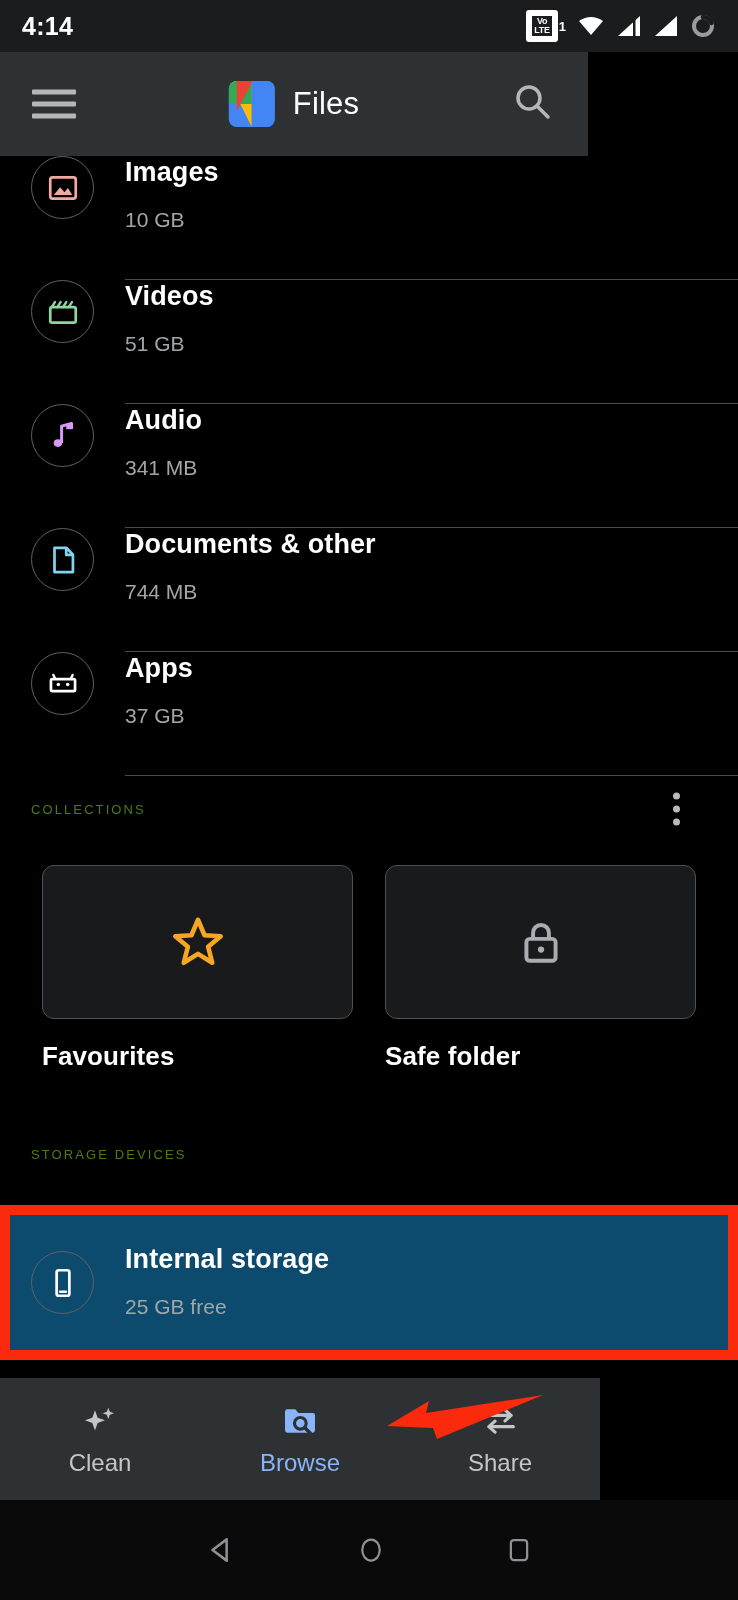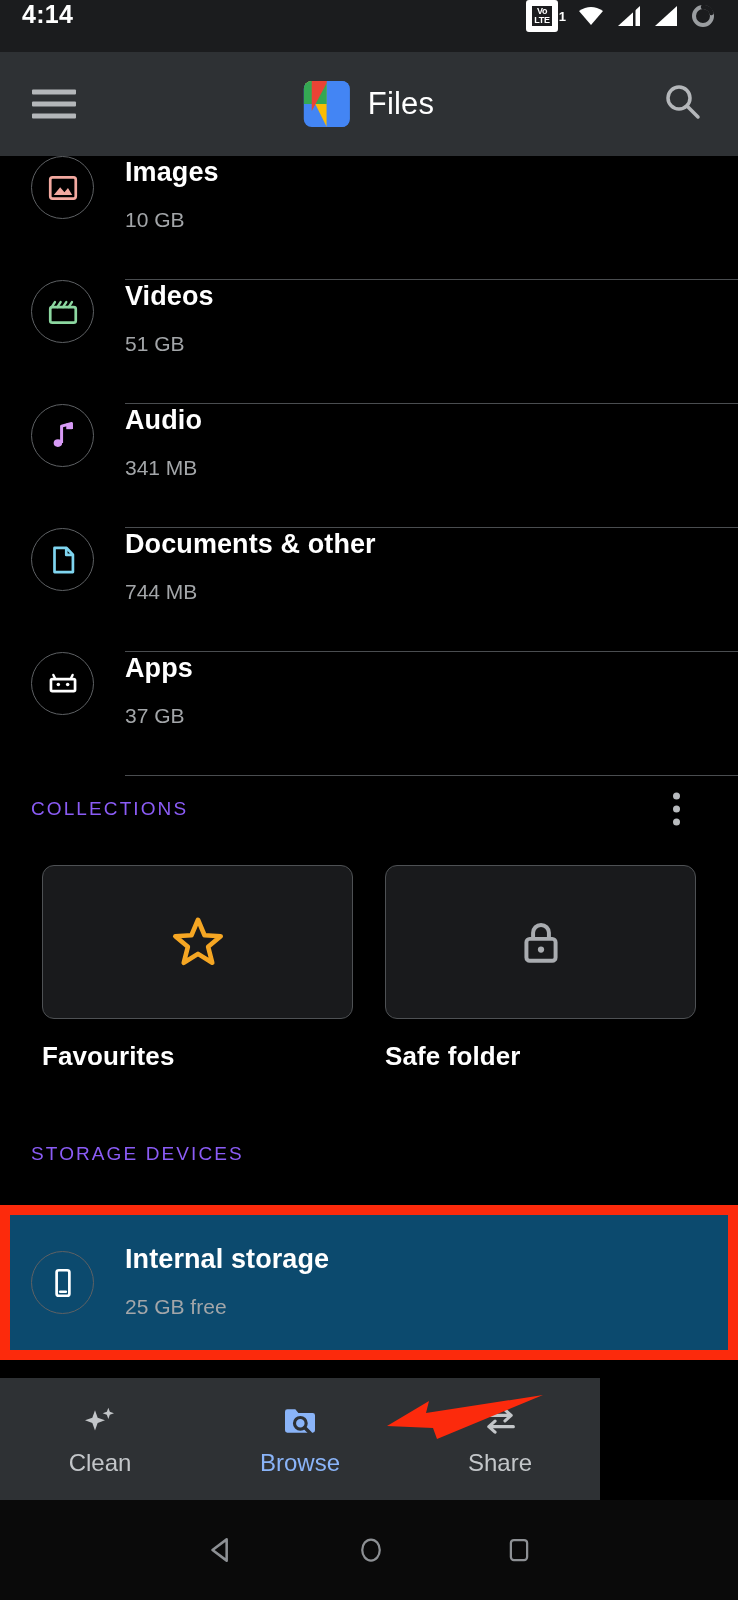--- a/index.html
+++ b/index.html
@@ -8,37 +8,37 @@
     background:#000;
     font-family:"Liberation Sans", sans-serif;
     overflow:hidden;
   }
   #screen { position:relative; width:738px; height:1600px; background:#000; }
 
   
   .statusbar {
     position:absolute; left:0; top:0; width:738px; height:52px;
     background:#1b1c1e;
-    display:flex; align-items:flex-start; justify-content:space-between;
+    display:flex; align-items:center; justify-content:space-between;
     padding:0 22px;
   }
   .clock { color:#fff; font-size:25px; font-weight:600; letter-spacing:.3px; }
   .sysicons { display:flex; align-items:center; gap:11px; }
   .volte {
     border:6px solid #ffffff; border-radius:3px;
     padding:1px 2px; line-height:1;
     display:flex; flex-direction:column; align-items:center;
   }
   .volte span { color:#fff; font-size:9px; font-weight:700; line-height:9px; letter-spacing:-.3px;}
   .volte-wrap { display:flex; align-items:center; gap:1px;}
   .sim1 { color:#fff; font-size:13px; font-weight:700; }
 
   
   .appbar {
-    position:absolute; left:0; top:52px; width:738px; height:104px;
+    position:absolute; left:0; top:52px; width:588px; height:104px;
     background:#2e3134;
     display:flex; align-items:center;
   }
   .hamburger { position:absolute; left:32px; top:50%; transform:translateY(-50%); width:44px; }
   .hamburger i { display:block; height:5px; background:#b4b7ba; border-radius:1px; margin:7px 0; }
   .brand { position:absolute; left:50%; transform:translateX(-50%); display:flex; align-items:center; gap:18px; }
   .logo { width:46px; height:46px; border-radius:8px; background:#4385f4; position:relative; overflow:hidden; }
   .logo .g { position:absolute; left:0; top:0; width:23px; height:23px; background:#34a853; }
   .logo .y { position:absolute; left:0; top:0; width:0; height:0;
              border-left:23px solid transparent; border-top:46px solid #fabc05; }
@@ -58,21 +58,21 @@
   .cattext { margin-left:31px; display:flex; flex-direction:column; justify-content:center; }
   .cattitle { color:#fff; font-size:27px; font-weight:600; line-height:33px; letter-spacing:.1px;}
   .catsize { color:#a3a6a9; font-size:21px; font-weight:400; line-height:30px; margin-top:16px;}
   .divider { position:absolute; left:125px; right:0; bottom:0; height:1.5px; background:#4a4d50; }
 
   
   .sectionhdr {
     position:absolute; left:0; width:738px; height:54px;
     display:flex; align-items:center; padding:0 31px;
   }
-  .sectionhdr .label { color:#8b5cf6; font-size:19px; font-weight:500; letter-spacing:2.1px; }
+  .sectionhdr .label { color:#4d7c0f; font-size:13px; font-weight:500; letter-spacing:2.1px; }
   .kebab { position:absolute; right:58px; top:50%; transform:translateY(-50%);
            display:flex; flex-direction:column; gap:6px; }
   .kebab i { width:7px; height:7px; border-radius:50%; background:#b8bbbe; display:block; }
 
   
   .collections { position:absolute; left:0; top:865px; width:738px;
                  display:flex; gap:32px; padding:0 42px; }
   .coll { flex:1; }
   .collcard {
     height:154px; border:1.5px solid #4e5154; border-radius:12px; background:#191a1c;

